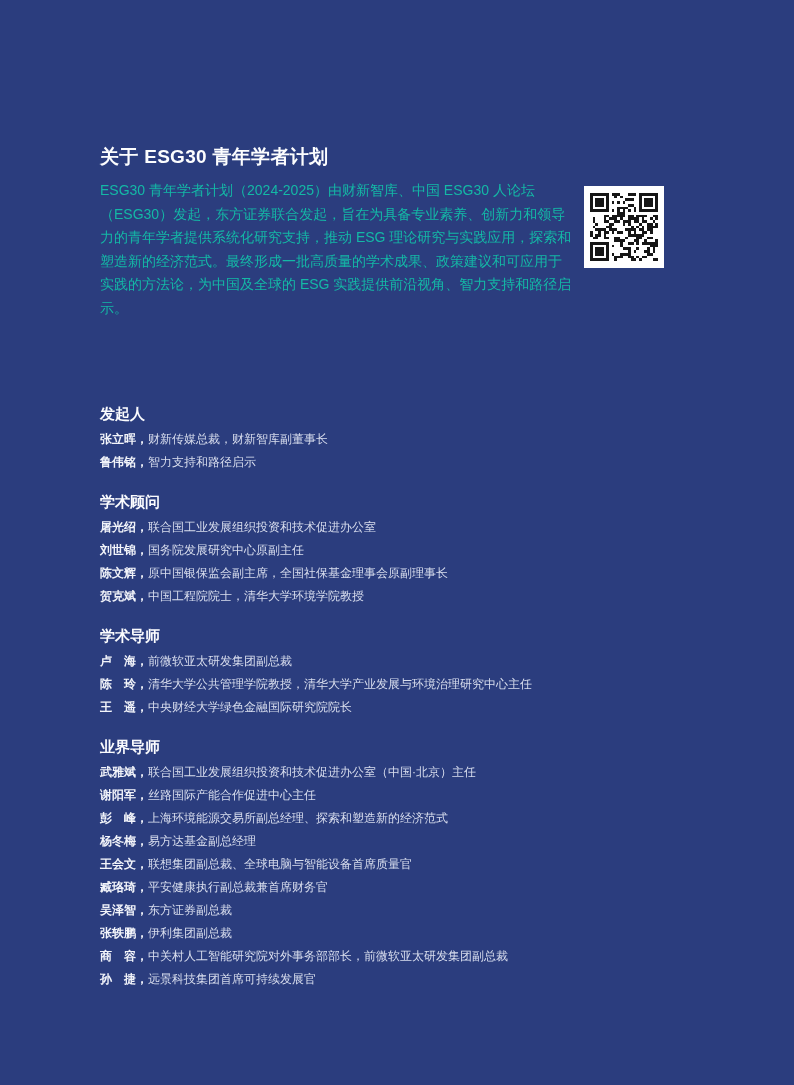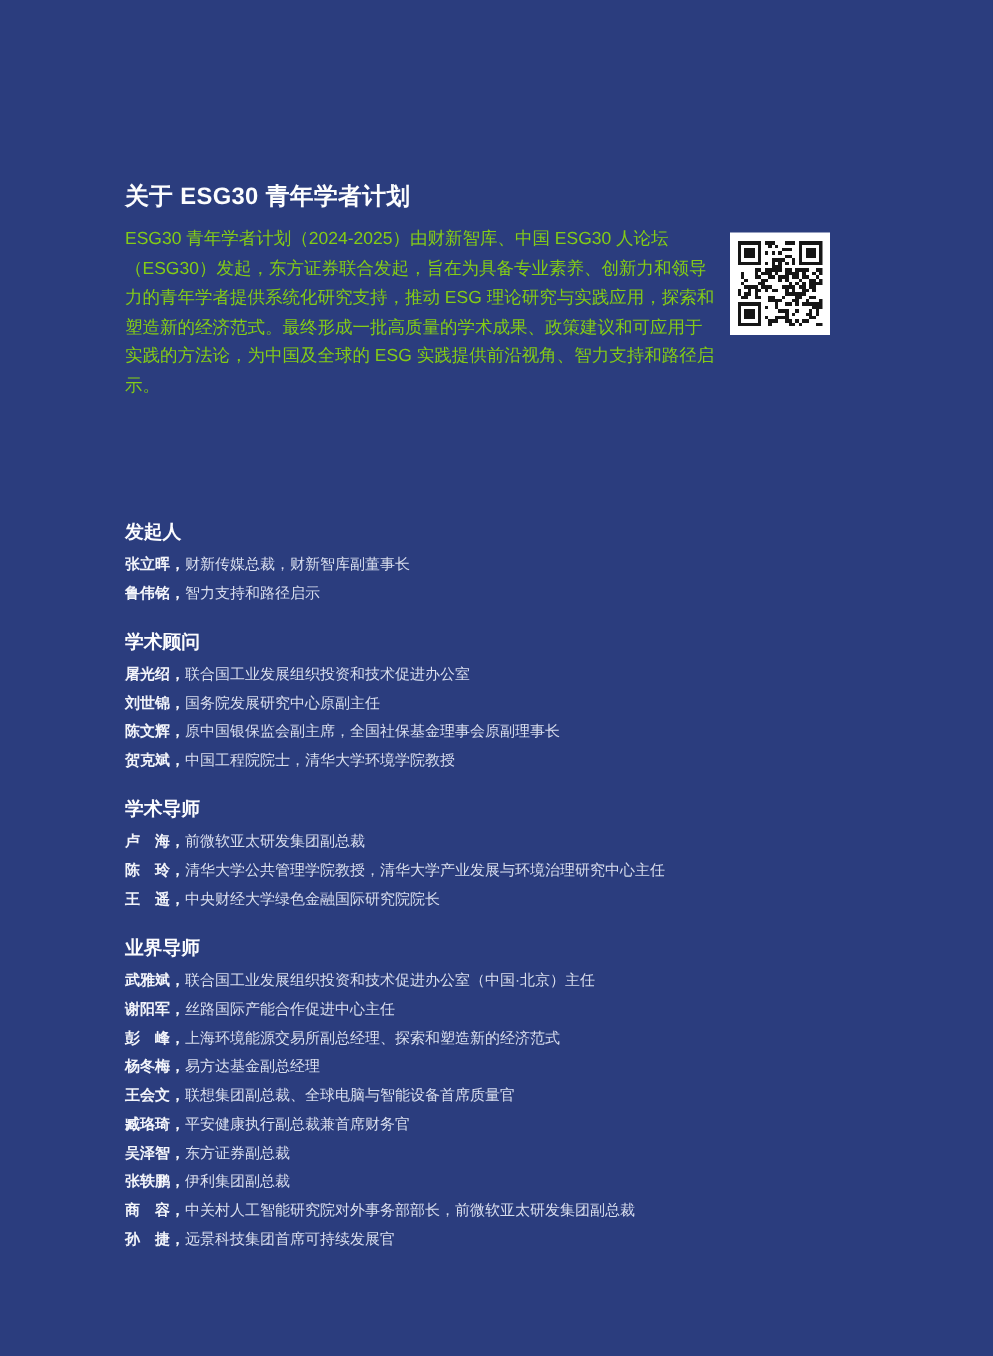--- a/index.html
+++ b/index.html
@@ -7,31 +7,31 @@
     position:relative;width:794px;height:1085px;background:#2b3d7e;
     font-family:"Liberation Sans","DejaVu Sans",sans-serif;
     color:#d9deee;overflow:hidden;
   }
   .title{
     position:absolute;left:100px;top:144px;margin:0;
     font-size:19px;font-weight:700;color:#fcfdfe;letter-spacing:.3px;
   }
   .about{
     position:absolute;left:100px;top:179px;width:472px;margin:0;
-    font-size:14px;line-height:23.5px;color:#84cc16;
+    font-size:14px;line-height:23.5px;color:#14b8a6;
   }
   .qr{
     position:absolute;left:584px;top:186px;width:80px;height:82px;
     background:#ffffff;padding:6px;box-sizing:border-box;
   }
   .qr svg{display:block;width:100%;height:100%;}
   .sections{position:absolute;left:100px;top:403px;width:640px;}
   .section{margin:0 0 17px 0;}
   .section-title{
-    margin:12px 0 3px 0;font-size:15px;font-weight:700;color:#fbfcfe;line-height:22px;
+    margin:0 0 3px 0;font-size:15px;font-weight:700;color:#fbfcfe;line-height:22px;
   }
   .person{
     font-size:12px;line-height:23px;color:#d9deee;white-space:nowrap;
   }
   .person-name,.person-sep{font-weight:700;color:#f2f4fa;}
 </style>
 </head>
 <body>
 
 <div class="page">

